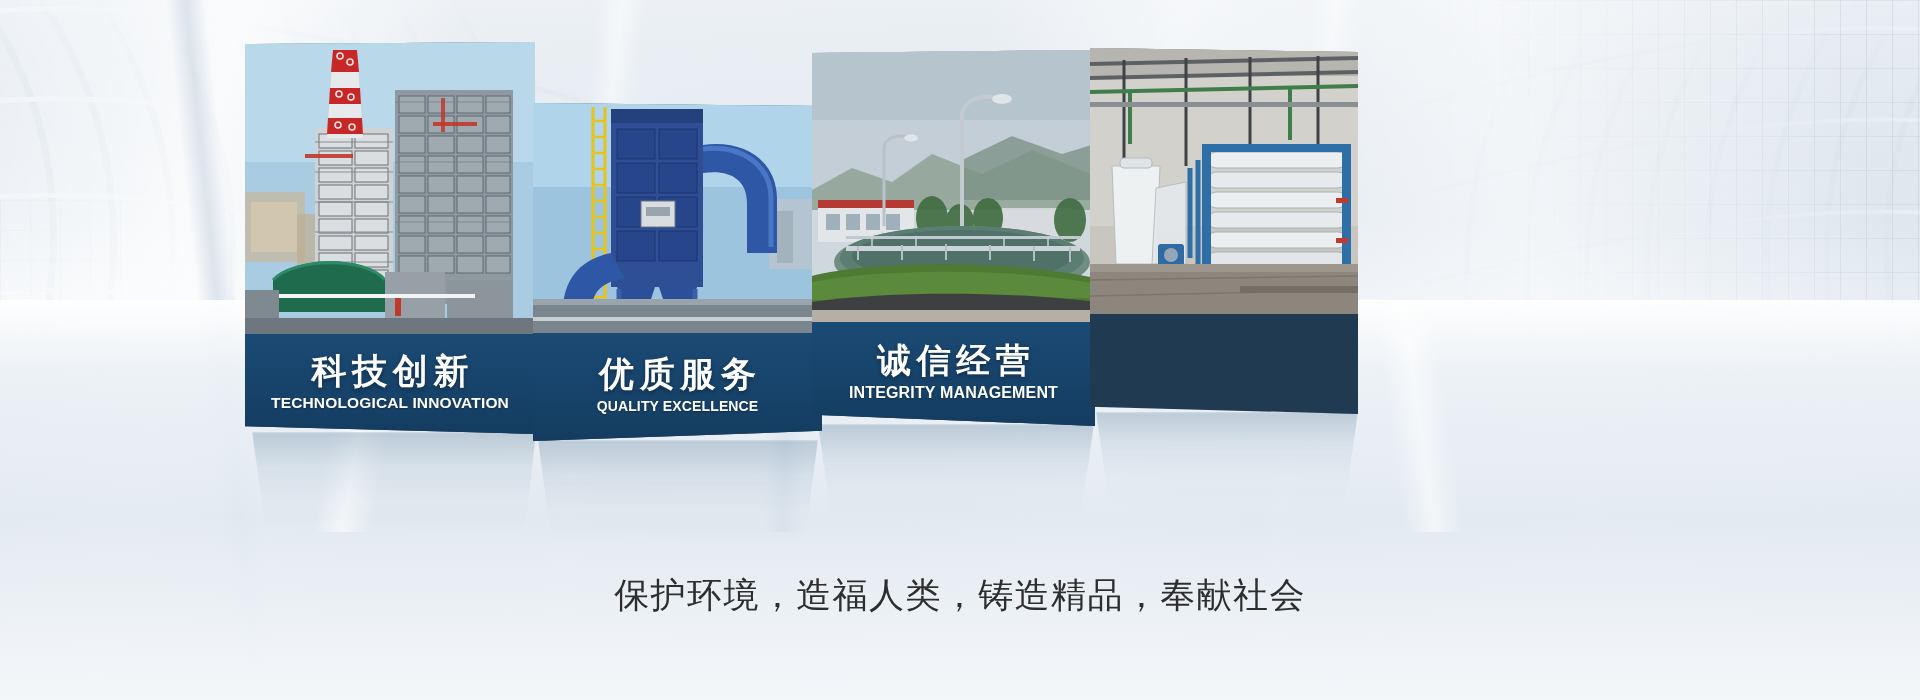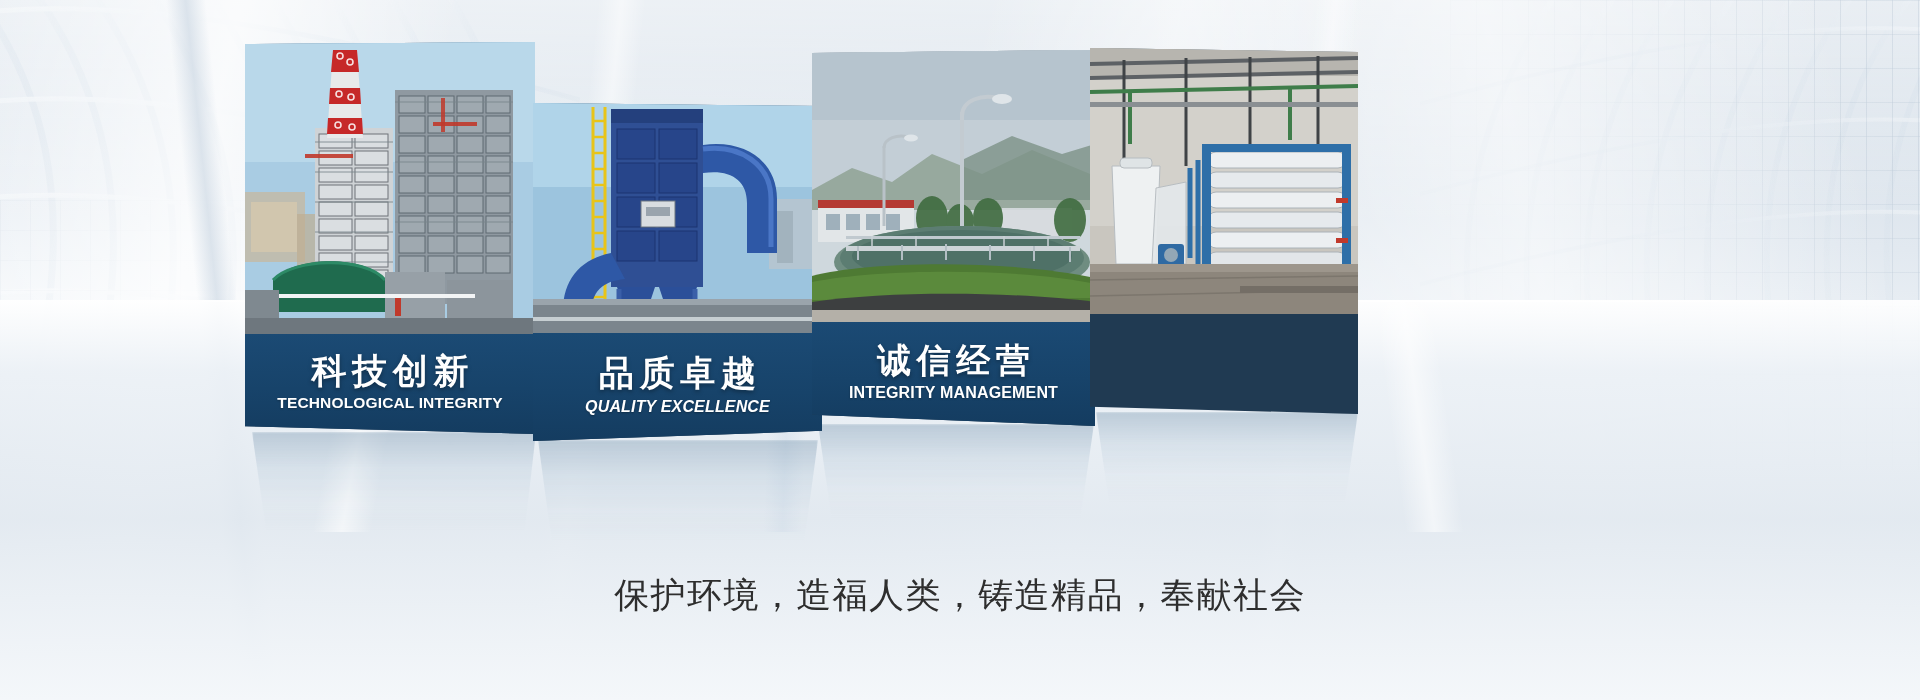--- a/index.html
+++ b/index.html
@@ -336,21 +336,21 @@
 
           <rect x="34" y="252" width="196" height="4" fill="#f2f4f5"></rect>
           <rect x="150" y="256" width="6" height="18" fill="#c0392b"></rect>
 
           <rect x="0" y="276" width="290" height="16" fill="#6e777e"></rect>
         </svg>
       </div>
 
       <div class="panel-caption" style="height:100px; padding-bottom:4px;">
         <div class="cap-cn" style="font-size:35px; margin-bottom:5px;">科技创新</div>
-        <div class="cap-en" style="font-size:15.5px;">TECHNOLOGICAL INTEGRITY</div>
+        <div class="cap-en" style="font-size:15.5px;">TECHNOLOGICAL INNOVATION</div>
       </div>
     </div>
 
     <div class="panel" style="left:533px; top:103px; width:289px; height:338px;
                 clip-path:polygon(0 0, 100% 3px, 100% 97%, 0 100%);">
       <div class="panel-photo" style="height:230px;">
         <svg viewBox="0 0 289 230" preserveAspectRatio="none" style="position:absolute;inset:0;width:100%;height:100%;">
           <rect x="0" y="0" width="289" height="230" fill="#9cc4de"></rect>
           <rect x="0" y="0" width="289" height="84" fill="#b0d4e9"></rect>
 
@@ -407,22 +407,22 @@
               <line x1="162" y1="186" x2="162" y2="230"></line>
           </g>
 
           <rect x="0" y="196" width="289" height="34" fill="#7b858d"></rect>
           <rect x="0" y="196" width="289" height="6" fill="#9aa4ac"></rect>
           <rect x="0" y="214" width="289" height="4" fill="#d4dade" opacity=".85"></rect>
         </svg>
       </div>
 
       <div class="panel-caption" style="height:108px; padding-bottom:4px;">
-        <div class="cap-cn" style="font-size:35px; margin-bottom:6px;">品质卓越</div>
-        <div class="cap-en" style="font-size:16px;font-style:italic;">QUALITY EXCELLENCE</div>
+        <div class="cap-cn" style="font-size:35px; margin-bottom:6px;">优质服务</div>
+        <div class="cap-en" style="font-size:14px;">QUALITY EXCELLENCE</div>
       </div>
     </div>
 
     <div class="panel" style="left:812px; top:50px; width:283px; height:376px;
                 clip-path:polygon(0 3px, 100% 0, 100% 100%, 0 97%);">
       <div class="panel-photo" style="height:272px;">
         <svg viewBox="0 0 283 272" preserveAspectRatio="none" style="position:absolute;inset:0;width:100%;height:100%;">
 
           <rect x="0" y="0" width="283" height="272" fill="#cfd8dd"></rect>
           <rect x="0" y="0" width="283" height="150" fill="#c3ced6"></rect>

